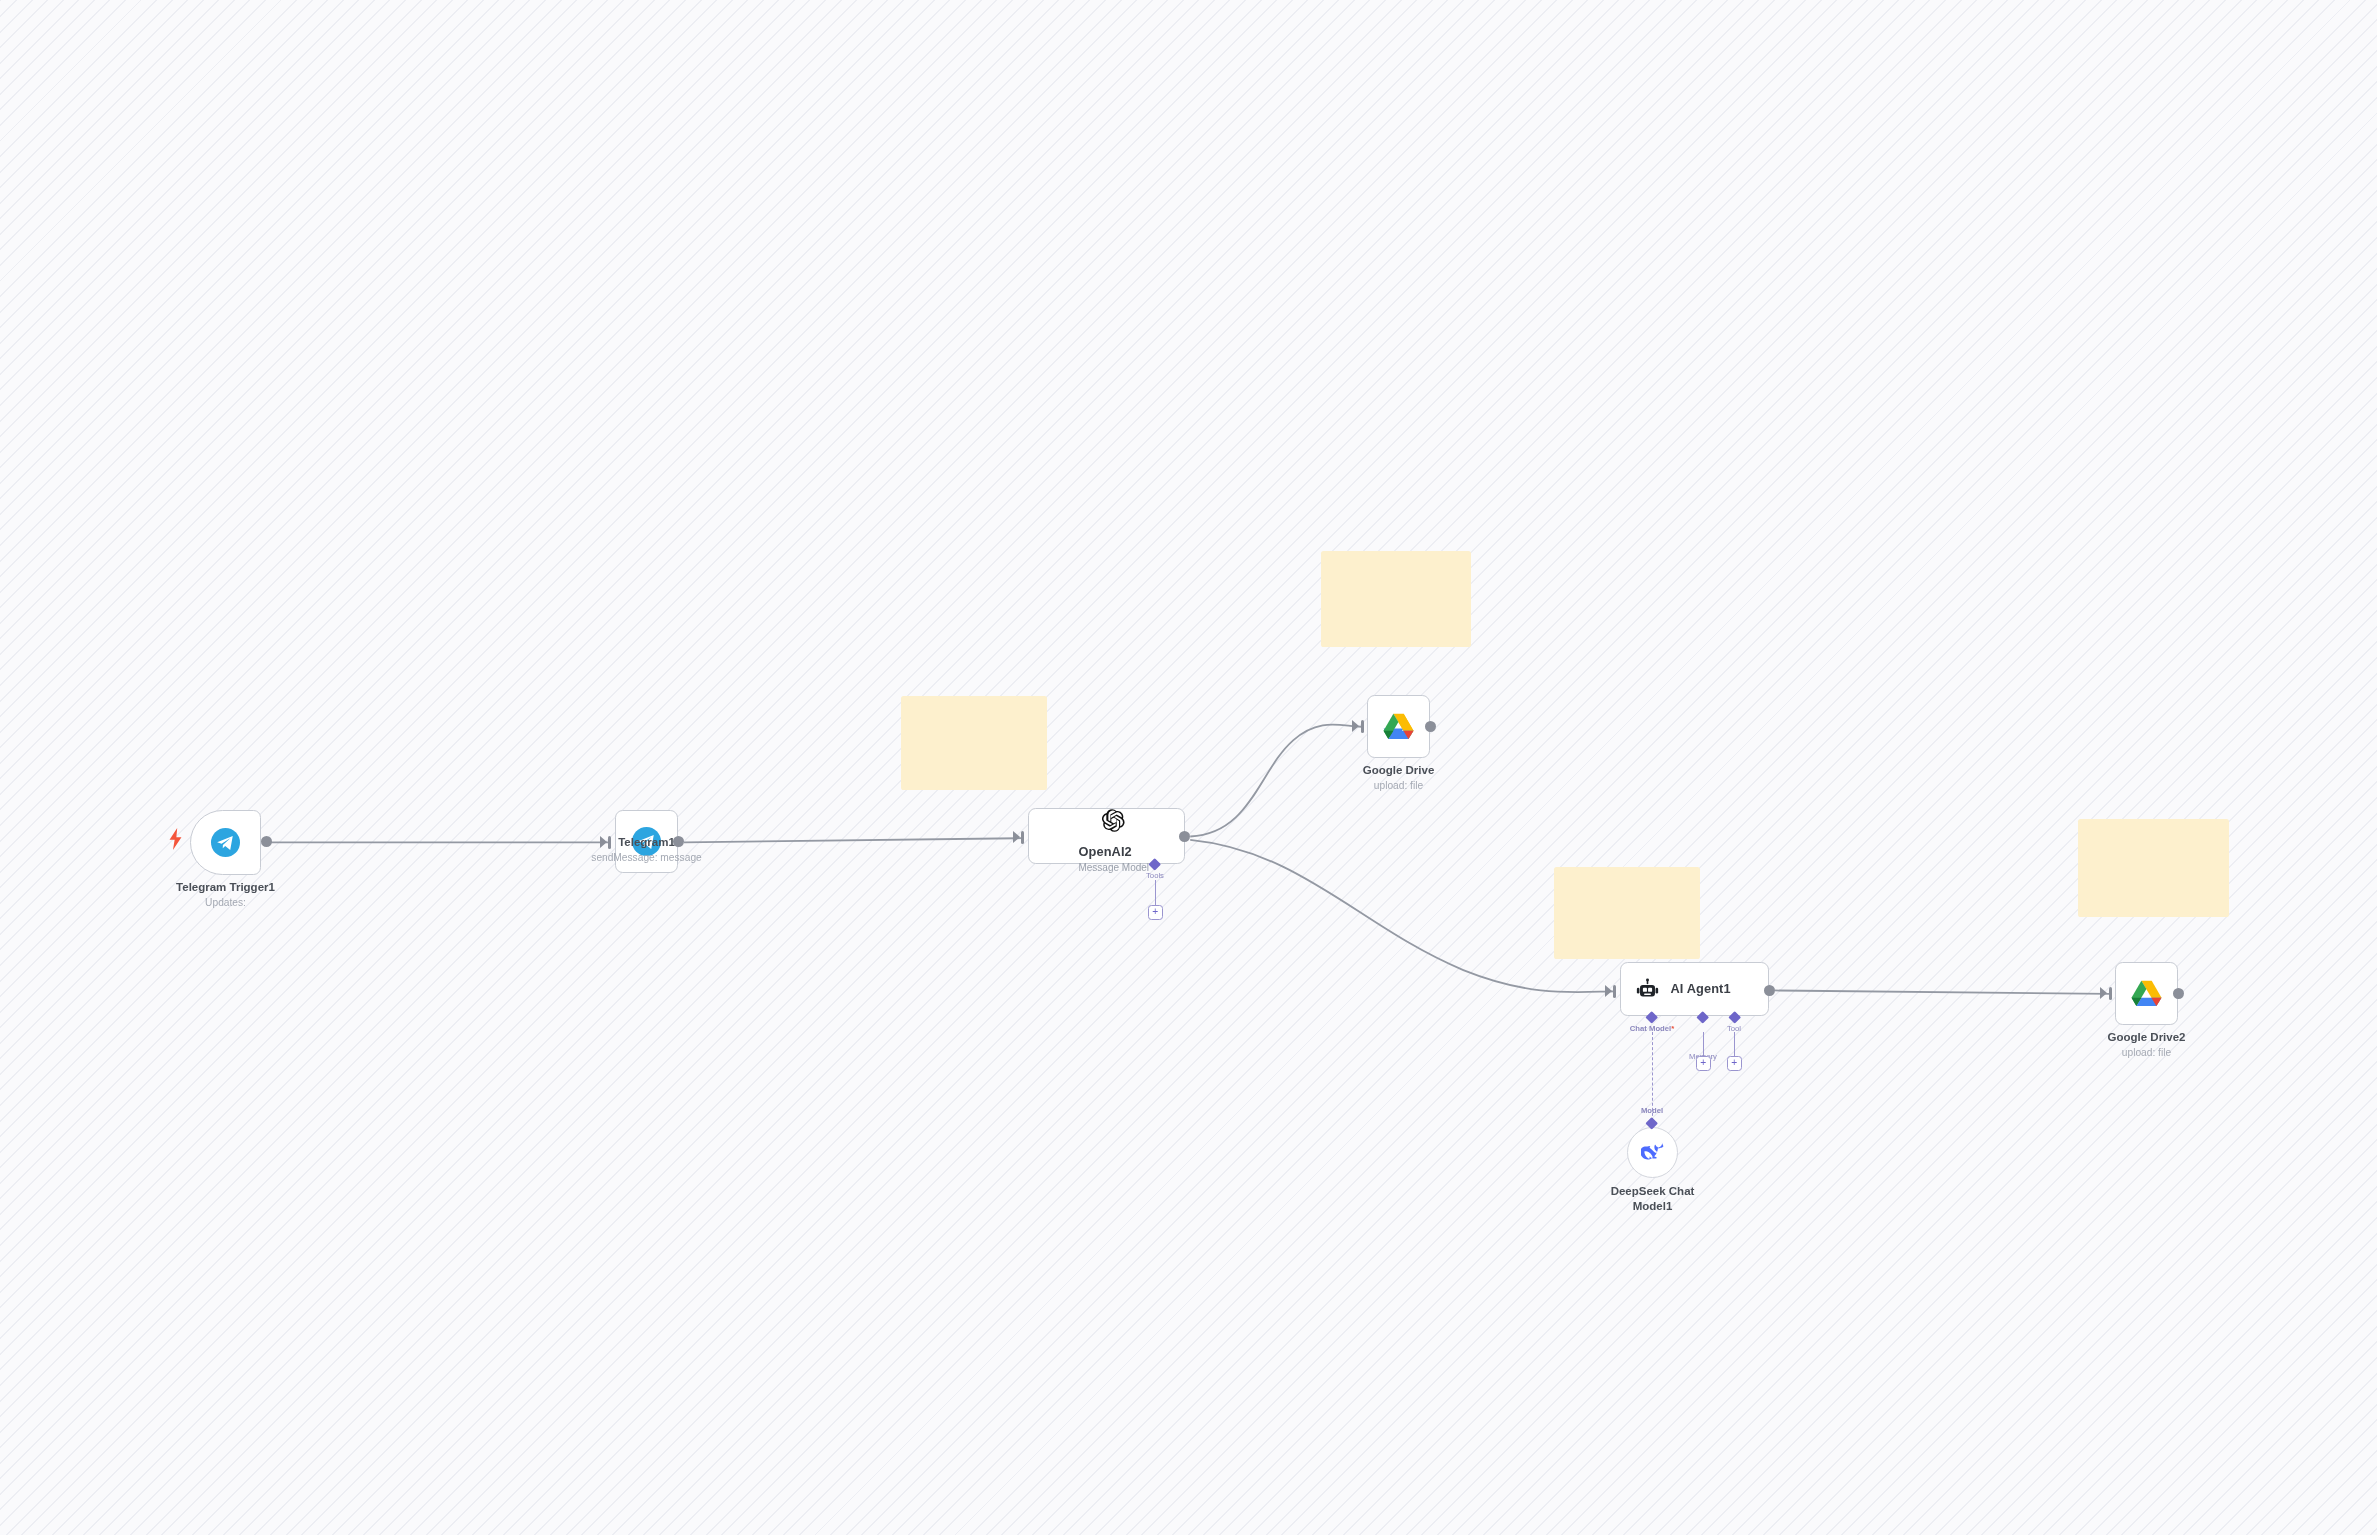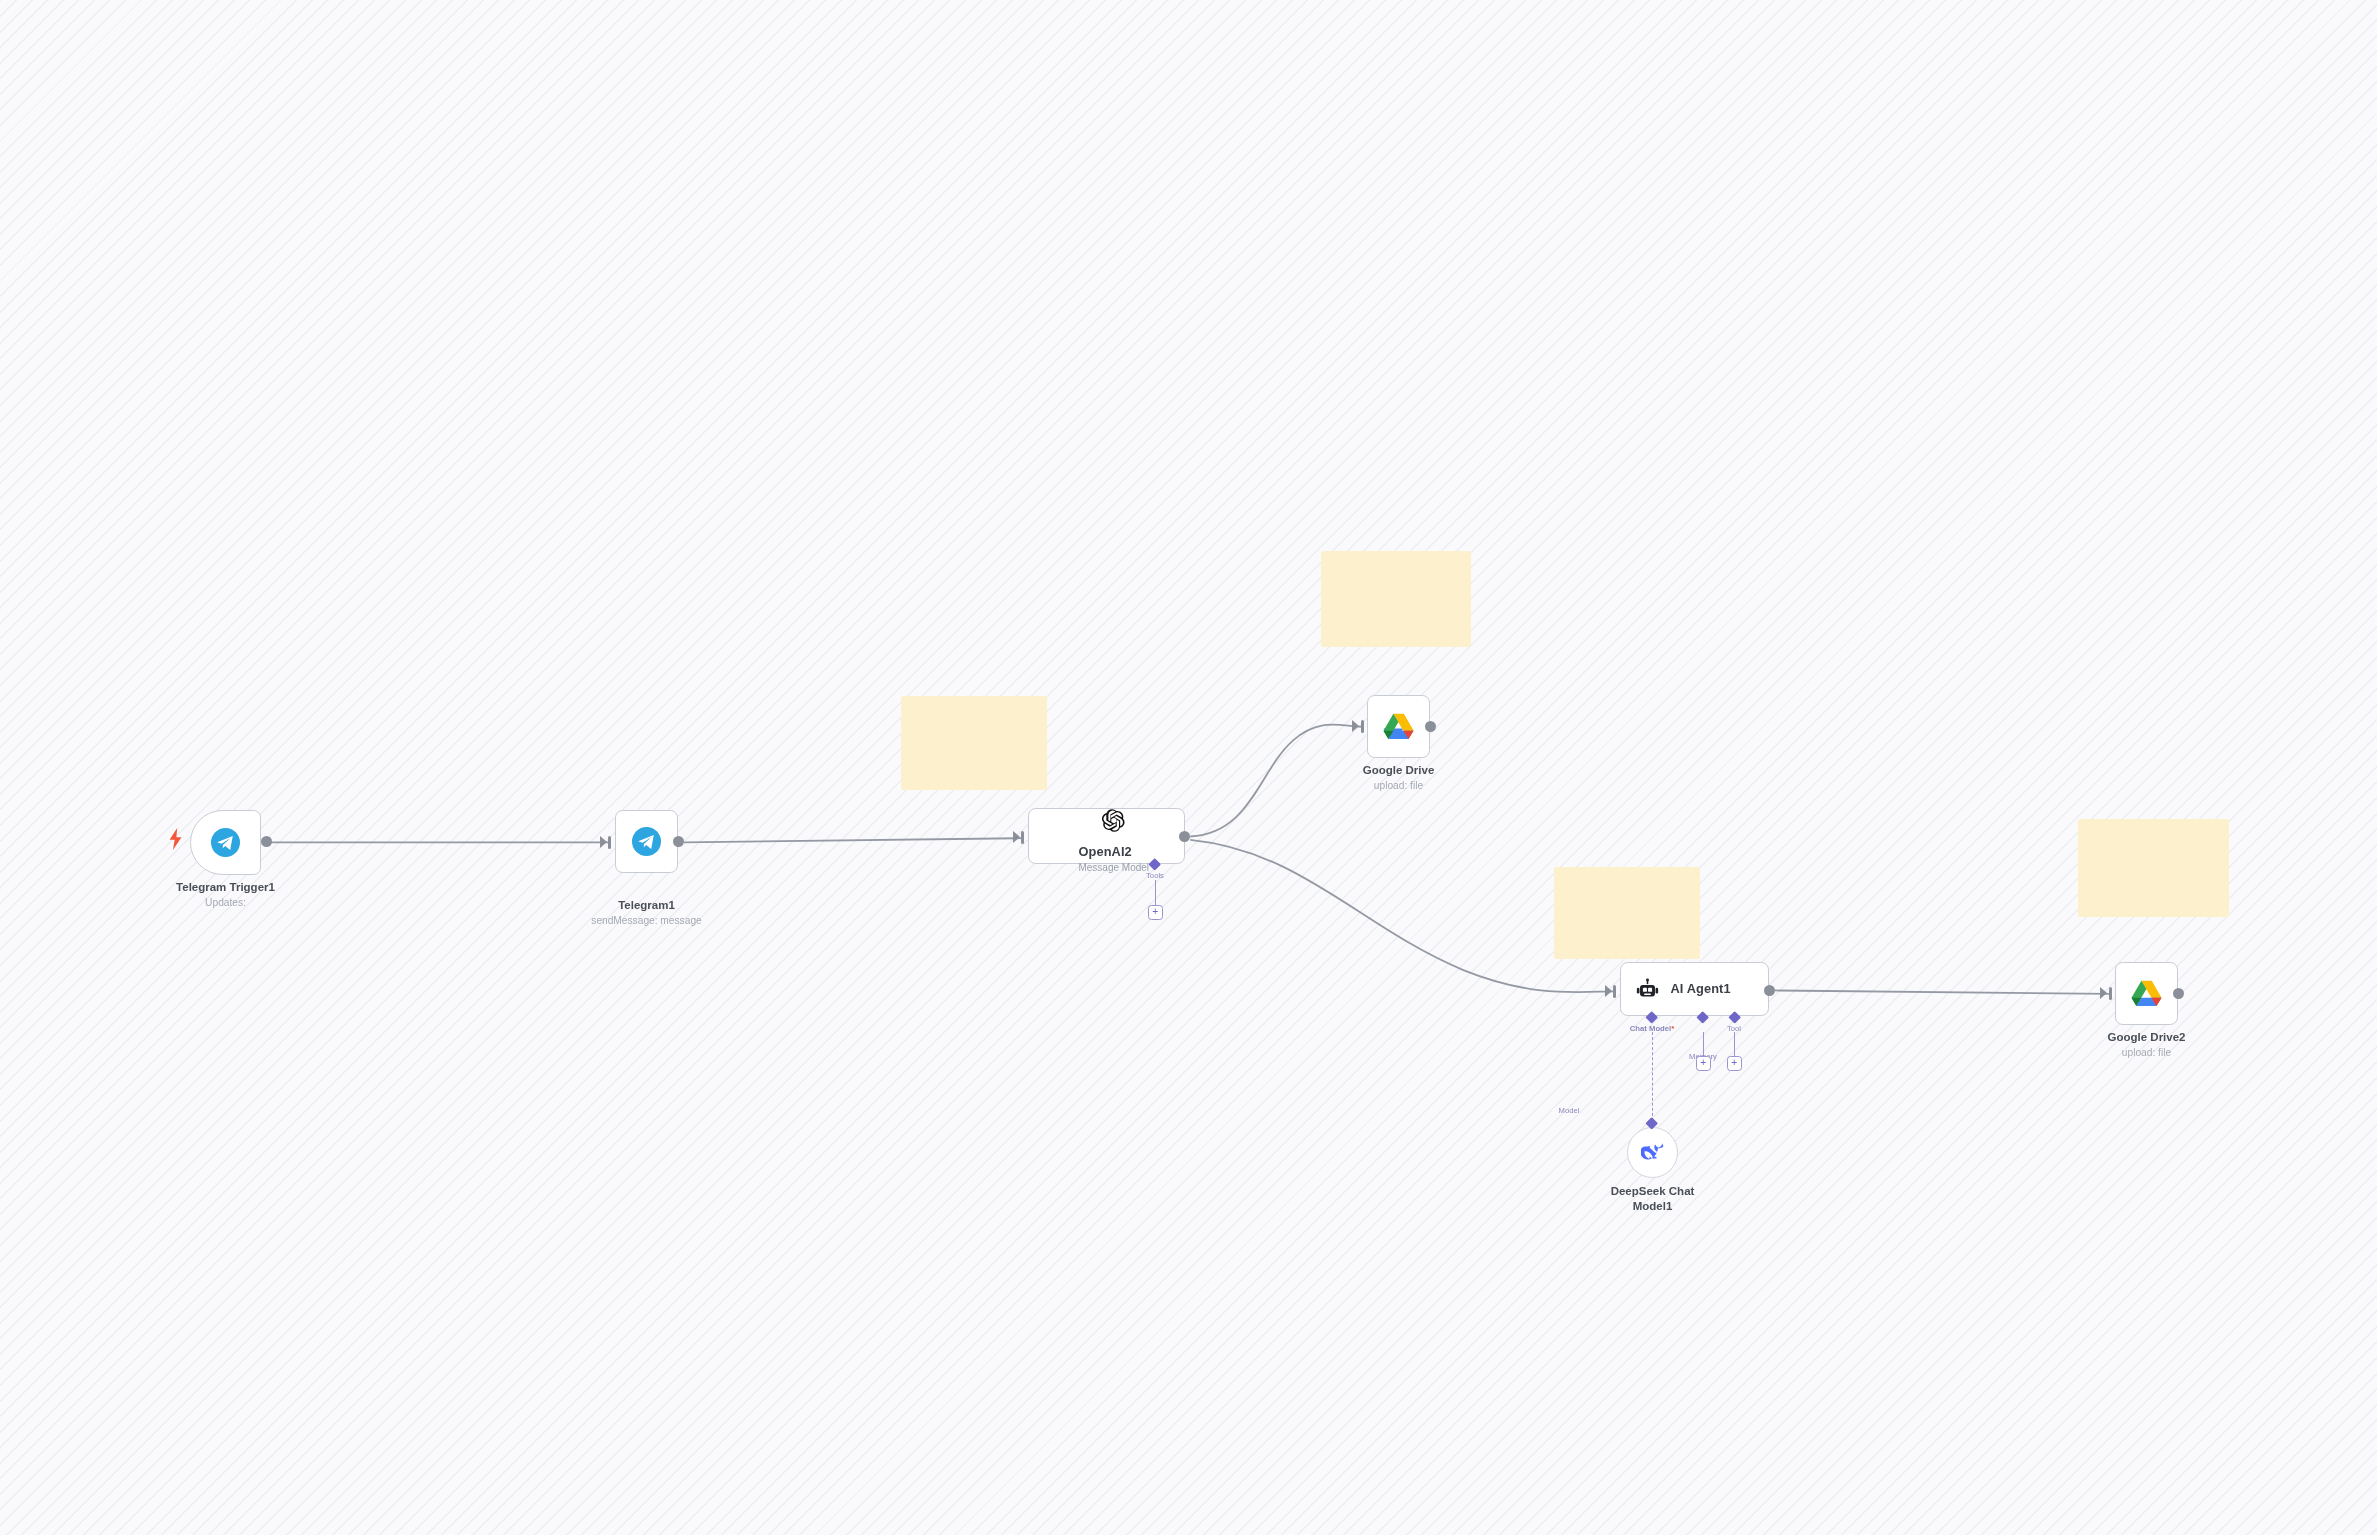--- a/index.html
+++ b/index.html
@@ -178,21 +178,21 @@
 <div class="port-in" style="left:600px;top:836px;"></div>
 <div class="node square" style="left:615px;top:810px;width:63px;height:63px;">
   <span class="node-icon">
     <svg width="29" height="29" viewBox="0 0 40 40">
       <circle cx="20" cy="20" r="20" fill="#2ca5e0"></circle>
       <path d="M8.5 19.8 L30 11.2 L26.5 30.2 L19.6 24.8 L16.2 28.1 L16.4 23.3 L27 13.9 L14.6 21.6 Z" fill="#fff"></path>
     </svg>
   </span>
 </div>
 <div class="port" style="left:673px;top:836px;"></div>
-<div class="node-caption" style="left:553px;top:898px;">
+<div class="node-caption" style="left:553px;top:835px;">
   <div class="caption-title">Telegram1</div>
   <div class="caption-sub">sendMessage: message</div>
 </div>
 
 <div class="port-in-bar" style="left:1021px;top:831px;"></div>
 <div class="port-in" style="left:1013px;top:831px;"></div>
 <div class="node wide" style="left:1028px;top:808px;width:157px;height:56px;flex-direction:column;">
   <span class="node-icon">
     <svg width="23" height="23" viewBox="0 0 40 40">
       <path fill="#111" d="M36.5 16.4a9.8 9.8 0 0 0-.85-8.07 9.95 9.95 0 0 0-10.7-4.77A9.85 9.85 0 0 0 17.5.27a9.94 9.94 0 0 0-9.48 6.87 9.83 9.83 0 0 0-6.57 4.77 9.94 9.94 0 0 0 1.22 11.64 9.8 9.8 0 0 0 .85 8.07 9.95 9.95 0 0 0 10.7 4.78 9.83 9.83 0 0 0 7.42 3.3 9.94 9.94 0 0 0 9.49-6.88 9.83 9.83 0 0 0 6.56-4.77 9.94 9.94 0 0 0-1.2-11.64zM21.63 37.3a7.38 7.38 0 0 1-4.73-1.7l.23-.13 7.86-4.53a1.28 1.28 0 0 0 .65-1.12V18.76l3.32 1.92a.12.12 0 0 1 .6.1v9.17a7.4 7.4 0 0 1-7.4 7.36zM5.73 30.5a7.36 7.36 0 0 1-.88-4.94l.23.14 7.87 4.53a1.27 1.27 0 0 0 1.28 0l9.6-5.54v3.84a.12.12 0 0 1-.5.1l-7.95 4.58a7.4 7.4 0 0 1-10.1-2.7zM3.66 13.3a7.37 7.37 0 0 1 3.86-3.24v9.33a1.27 1.27 0 0 0 .64 1.12l9.58 5.52-3.33 1.92a.12.12 0 0 1-.11 0L6.34 23.4a7.4 7.4 0 0 1-2.7-10.1zm27.3 6.35l-9.6-5.56 3.32-1.91a.12.12 0 0 1 .12 0l7.96 4.58a7.39 7.39 0 0 1-1.14 13.32v-9.32a1.26 1.26 0 0 0-.66-1.1zm3.3-4.98l-.23-.14-7.85-4.57a1.28 1.28 0 0 0-1.3 0l-9.58 5.54V11.6a.12.12 0 0 1 .05-.1l7.96-4.59a7.39 7.39 0 0 1 10.96 7.64zM14.5 21.4l-3.33-1.92a.12.12 0 0 1-.06-.09V10.2a7.39 7.39 0 0 1 12.12-5.67l-.23.13-7.86 4.53a1.28 1.28 0 0 0-.65 1.12zm1.8-3.9l4.28-2.47 4.28 2.46v4.94l-4.27 2.46-4.28-2.46z"></path>
@@ -268,21 +268,21 @@
 <div class="sub-stem" style="left:1703px;top:1032px;height:24px;"></div>
 <div class="plus-btn" style="left:1696px;top:1056px;">+</div>
 
 <div class="diamond" style="left:1730px;top:1013px;"></div>
 <div class="sub-label" style="left:1734px;top:1024px;">
   <span>Tool</span>
 </div>
 <div class="sub-stem" style="left:1734px;top:1032px;height:24px;"></div>
 <div class="plus-btn" style="left:1727px;top:1056px;">+</div>
 
-<div class="sub-label" style="left:1569px;top:1106px;">Model</div>
+<div class="sub-label" style="left:1652px;top:1106px;font-weight:bold;">Model</div>
 <div class="diamond" style="left:1647px;top:1119px;"></div>
 <div class="circle-node" style="left:1627px;top:1127px;width:51px;height:51px;">
   <span class="node-icon">
     <svg width="24" height="24" viewBox="0 0 44 44">
       <path fill="#4d6bfe" d="M38.5 9.3c-.6-.3-.9.2-1.3.5-.14.1-.25.24-.36.37-1 1.05-2.15 1.74-3.67 1.66-2.23-.13-4.13.57-5.8 2.26-.37-2.1-1.56-3.35-3.37-4.16-.95-.42-1.9-.84-2.57-1.76-.46-.65-.6-1.38-.83-2.1-.14-.43-.29-.88-.8-.96-.55-.1-.77.36-.99.74-.88 1.6-1.21 3.37-1.18 5.17.07 4.04 1.78 7.26 5.17 9.56.39.27.48.53.36.91-.22.77-.5 1.52-.73 2.29-.15.49-.37.6-.89.38-1.8-.75-3.35-1.86-4.72-3.23-2.32-2.25-4.42-4.73-7.04-6.66a29 29 0 0 0-1.71-1.16c-2.45-2.38-.32-4.33.17-4.51.52-.19.18-.83-1.49-.82-1.67 0-3.2.56-5.15 1.31-.28.11-.58.2-.89.27a16 16 0 0 0-4.8-.17c-3.35.37-6.02 1.95-7.97 4.66L-12 16l.06.04c.6-.1 1.2-.22 1.8-.3 2-.26 3.92-.1 5.73.83 2.68 1.37 4.6 3.56 5.98 6.2 1.66 3.18 2.8 6.6 3.62 10.13.64 2.76 1.37 5.5 3.04 7.9.44.63.9 1.25 1.42 1.8" opacity="0"></path>
       <path fill="#4d6bfe" d="M41.3 10.1c-.5-.25-.73.24-1.05.47-.11.08-.2.19-.29.3-.8.85-1.73 1.4-2.95 1.33-1.8-.1-3.33.46-4.67 1.82-.3-1.69-1.26-2.7-2.72-3.35-.76-.34-1.53-.68-2.07-1.42-.37-.52-.47-1.11-.66-1.69-.12-.34-.24-.7-.64-.77-.45-.08-.62.3-.8.6-.71 1.29-.98 2.71-.95 4.16.05 3.26 1.43 5.85 4.16 7.7.32.22.4.43.3.74-.18.62-.4 1.22-.6 1.84-.12.4-.3.48-.71.31-1.45-.6-2.7-1.5-3.81-2.6-1.87-1.81-3.56-3.81-5.67-5.36a23 23 0 0 0-1.38-.94c-1.97-1.91-.26-3.48.14-3.63.42-.15.15-.67-1.2-.66-1.34 0-2.58.45-4.15 1.05-.23.1-.47.17-.72.22a12.9 12.9 0 0 0-3.87-.13c-2.7.3-4.85 1.57-6.42 3.75-1.89 2.63-2.33 5.61-1.79 8.72.57 3.28 2.25 5.99 4.83 8.11 2.67 2.2 5.75 3.28 9.27 3.07 2.13-.12 4.5-.41 7.18-2.68 1.18.58 2.4 1.01 4.05 1.15 1.27.11 2.49-.07 3.44-.26 1.48-.32 1.38-1.69.84-1.94-4.34-2.02-3.38-1.2-4.25-1.86 2.2-2.6 5.53-5.3 6.83-14.07.1-.7.02-1.13 0-1.7 0-.34.07-.47.46-.5 1.07-.13 2.1-.42 3.06-.95 2.77-1.53 3.89-4.04 4.15-6.99.04-.45 0-.92-.5-1.16zM20.9 31.8c-3.02-2.37-4.48-3.15-5.08-3.12-.56.03-.46.68-.34 1.1.13.42.3.71.53 1.08.17.25.28.62-.17.9-1 .61-2.74-.22-2.82-.26-2.02-1.19-3.71-2.76-4.9-4.92-1.15-2.08-1.82-4.31-1.93-6.69-.03-.57.14-.78.71-.88a6.9 6.9 0 0 1 2.28-.06c3.2.47 5.92 1.9 8.2 4.16 1.3 1.29 2.28 2.83 3.29 4.33.01-.01-.01-.02.23.36z"></path>
     </svg>
   </span>
 </div>
 <div class="node-caption" style="left:1559px;top:1184px;">

